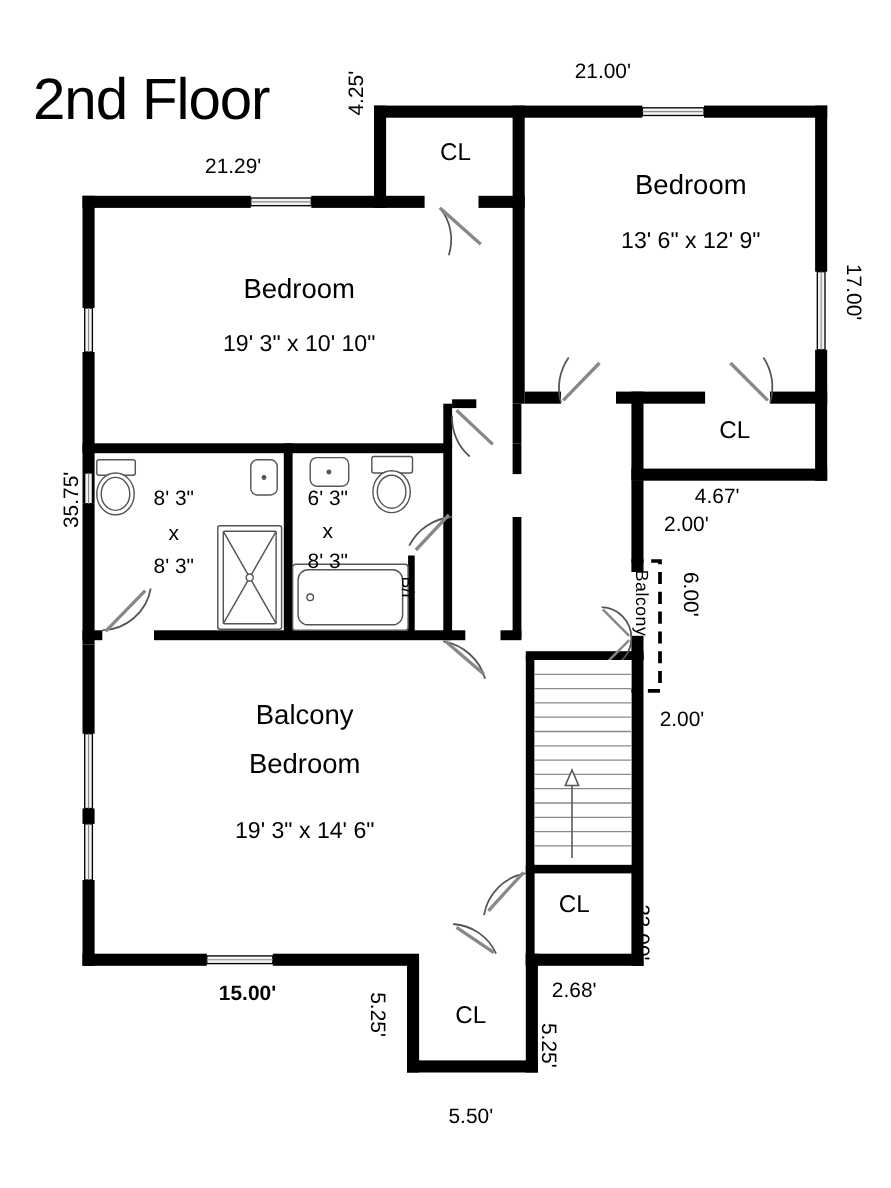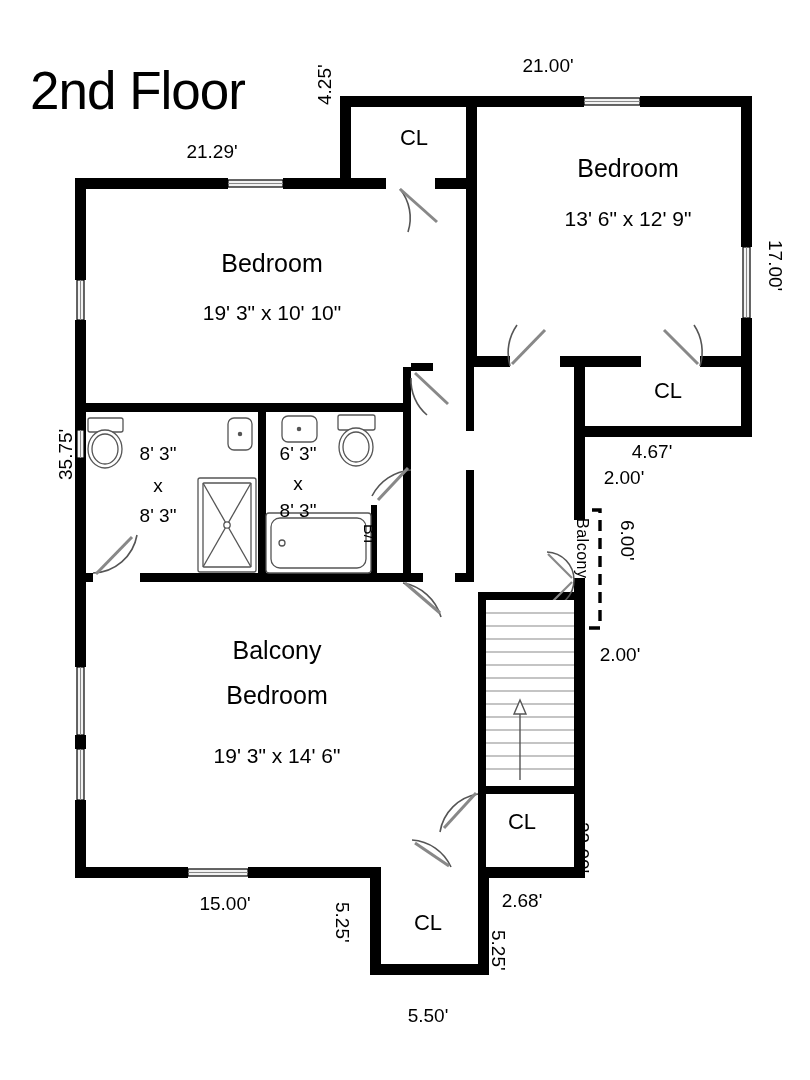--- a/index.html
+++ b/index.html
@@ -285,21 +285,21 @@
   <div class="lbl dimtxt ctr" style="left:652px;top:442px;">4.67'</div>
 
   <div class="lbl dimtxt ctr" style="left:624px;top:468px;">2.00'</div>
 
   <div class="lbl dimtxt" style="left:637px;top:520px;transform:rotate(90deg);transform-origin:0 0;">6.00'</div>
 
   <div class="lbl dimtxt ctr" style="left:620px;top:645px;">2.00'</div>
 
   <div class="lbl dimtxt" style="left:592px;top:822px;transform:rotate(90deg);transform-origin:0 0;">23.00'</div>
 
-  <div class="lbl dimtxt ctr" style="left:225px;top:894px;">15.00'</div>
+  <div class="lbl dimtxt ctr" style="left:225px;top:894px;font-weight:bold;">15.00'</div>
 
   <div class="lbl dimtxt ctr" style="left:522px;top:891px;">2.68'</div>
 
   <div class="lbl dimtxt" style="left:352px;top:902px;transform:rotate(90deg);transform-origin:0 0;">5.25'</div>
 
   <div class="lbl dimtxt" style="left:508px;top:930px;transform:rotate(90deg);transform-origin:0 0;">5.25'</div>
 
   <div class="lbl dimtxt ctr" style="left:428px;top:992px;margin-top:14px;">5.50'</div>
 
 </div>

